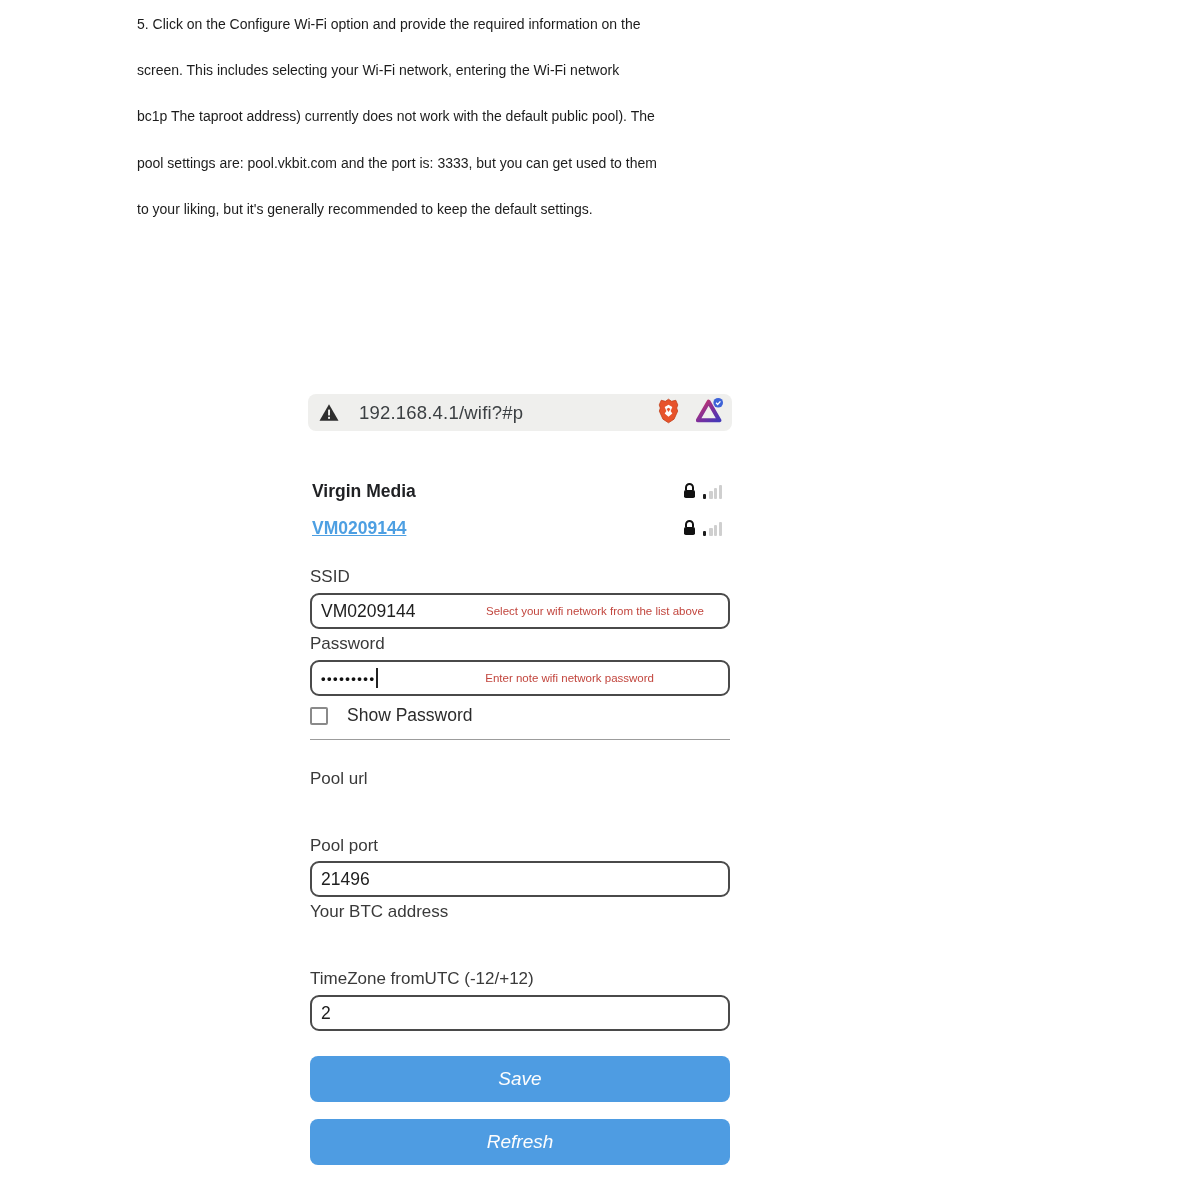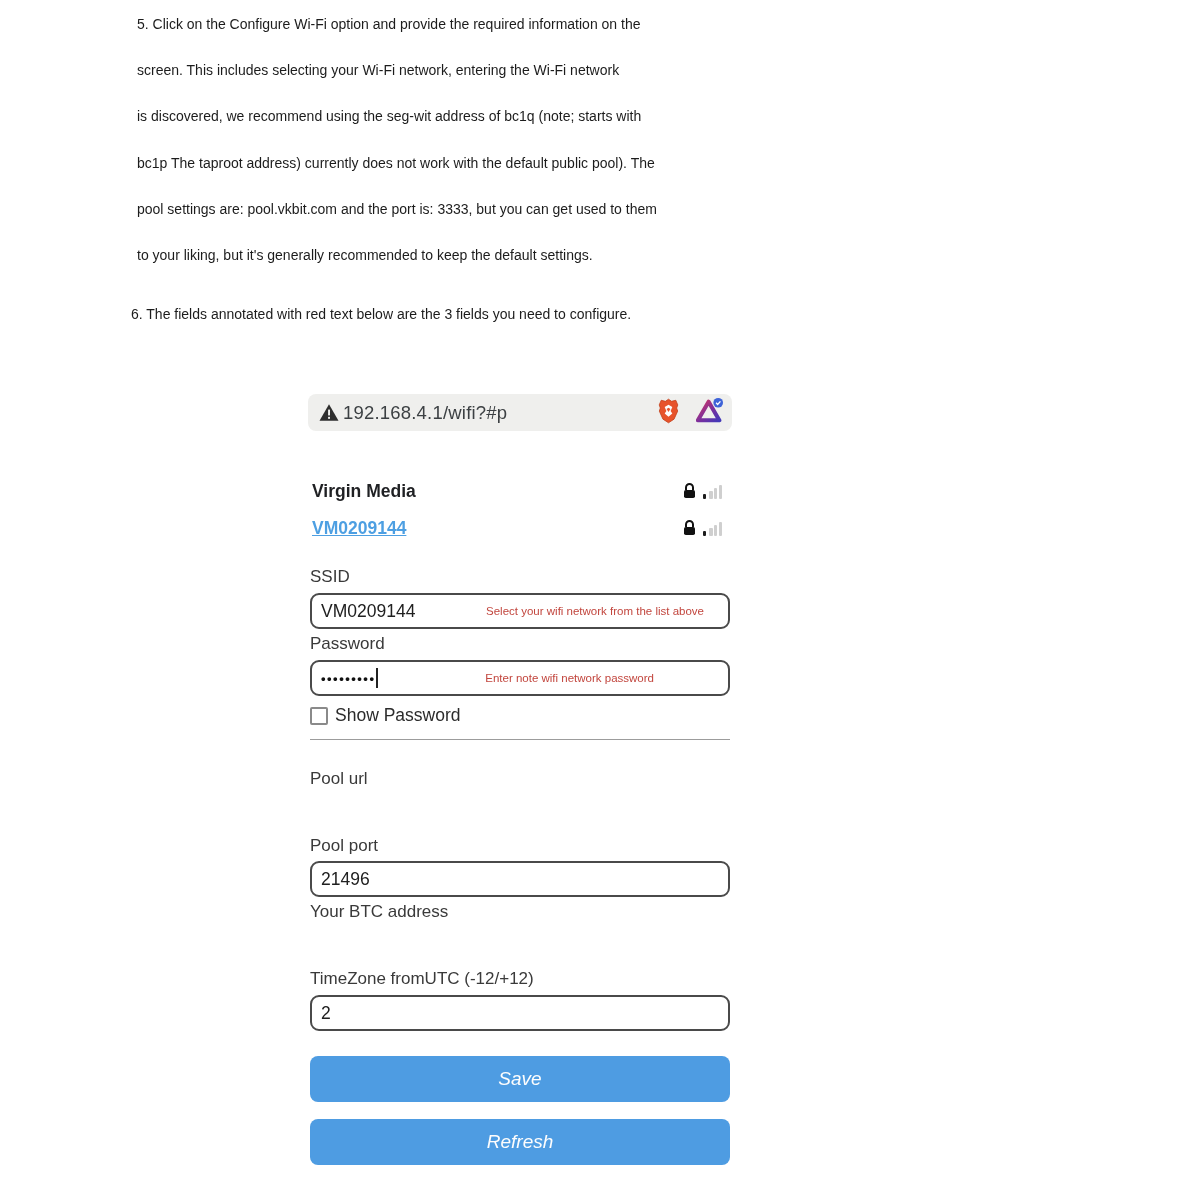--- a/index.html
+++ b/index.html
@@ -11,21 +11,21 @@
   .doc { position:absolute; left:137px; top:1px; width:960px; color:#1c1c1c; }
   .doc-line { height:46.2px; line-height:46.2px; font-size:14px; white-space:nowrap; }
   .step6 { margin-top:13px; margin-left:-6px; }
 
   
   .shot { position:absolute; left:308px; top:393px; width:424px; height:775px; }
 
   .addrbar { position:absolute; left:0; top:1px; width:424px; height:37px;
              background:#efefed; border-radius:8px; display:flex; align-items:center; }
   .warn { margin-left:11px; display:flex; }
-  .url { margin-left:4px; font-size:18.5px; color:#3c4043; letter-spacing:.2px; }
+  .url { margin-left:20px; font-size:18.5px; color:#3c4043; letter-spacing:.2px; }
   .addr-icons { margin-left:auto; display:flex; align-items:center; gap:16px; margin-right:8px; }
 
   .net-row { position:absolute; left:4px; width:416px; height:22px;
              display:flex; align-items:center; }
   .net-name { font-size:17.5px; font-weight:bold; color:#1f2023; }
   .net-link { font-weight:bold; color:#4d9fe2; text-decoration:underline; }
   .net-icons { margin-left:auto; display:flex; align-items:flex-end; gap:7px; margin-right:6px; }
 
   .sig { display:flex; align-items:flex-end; gap:1.5px; height:15px; }
   .sig i { display:block; width:3.2px; border-radius:1px; }
@@ -38,46 +38,44 @@
   .finput { position:absolute; left:2px; width:420px; height:36px;
             border:2px solid #4a4a4a; border-radius:9px; background:#fff;
             display:flex; align-items:center; }
   .fvalue { margin-left:9px; font-size:17.5px; color:#202020; white-space:nowrap; }
   .fhint  { position:absolute; font-size:11.5px; color:#c2463e; white-space:nowrap; top:50%;
             transform:translateY(-50%);text-align:right; }
   .pwd-dots { font-size:13px; letter-spacing:1.5px; font-weight:bold; color:#111; }
   .cursor { display:inline-block; width:2px; height:20px; background:#222; margin-left:1px;
             vertical-align:middle; }
 
-  .showpwd { position:absolute; left:2px; display:flex; align-items:center; gap:7px; }
+  .showpwd { position:absolute; left:2px; display:flex; align-items:center; gap:19px; }
   .checkbox { width:18px; height:18px; border:2px solid #8a8a8a; border-radius:2px; background:#fff; }
   .showpwd-label { font-size:17.5px; color:#2b2b2b; }
 
   .divider { position:absolute; left:2px; width:420px; height:1px; background:#9c9c9c; }
 
   .btn { position:absolute; left:2px; width:420px; height:46px; background:#4e9ce2;
          border:none; border-radius:8px; color:#fdfdfd; font-size:19px;
          font-family:"Liberation Sans", sans-serif; display:flex; align-items:center;
          justify-content:center; cursor:pointer;font-style:italic; }
 
   .lock svg, .warn svg { display:block; }
 </style>
 </head>
 <body>
 
 <div class="page">
 
   <div class="doc">
     <div class="doc-line">5. Click on the Configure Wi-Fi option and provide the required information on the</div>
     <div class="doc-line">screen. This includes selecting your Wi-Fi network, entering the Wi-Fi network</div>
-    <div class="doc-line">is discovered, we recommend using the seg-wit address of bc1q (note; starts with</div>
     <div class="doc-line">bc1p The taproot address) currently does not work with the default public pool). The</div>
     <div class="doc-line">pool settings are: pool.vkbit.com and the port is: 3333, but you can get used to them</div>
     <div class="doc-line">to your liking, but it's generally recommended to keep the default settings.</div>
-    <div class="doc-line step6">6.  The fields annotated with red text below are the 3 fields you need to configure.</div>
   </div>
 
   <div class="shot">
 
     <div class="addrbar">
       <span class="warn">
         <svg width="20" height="19" viewBox="0 0 24 22">
           <path d="M12 1 L23.4 21 H0.6 Z" fill="#2e2e2e"></path>
           <rect x="10.9" y="7.5" width="2.3" height="7" fill="#efefed"></rect>
           <rect x="10.9" y="16.2" width="2.3" height="2.4" fill="#efefed"></rect>

